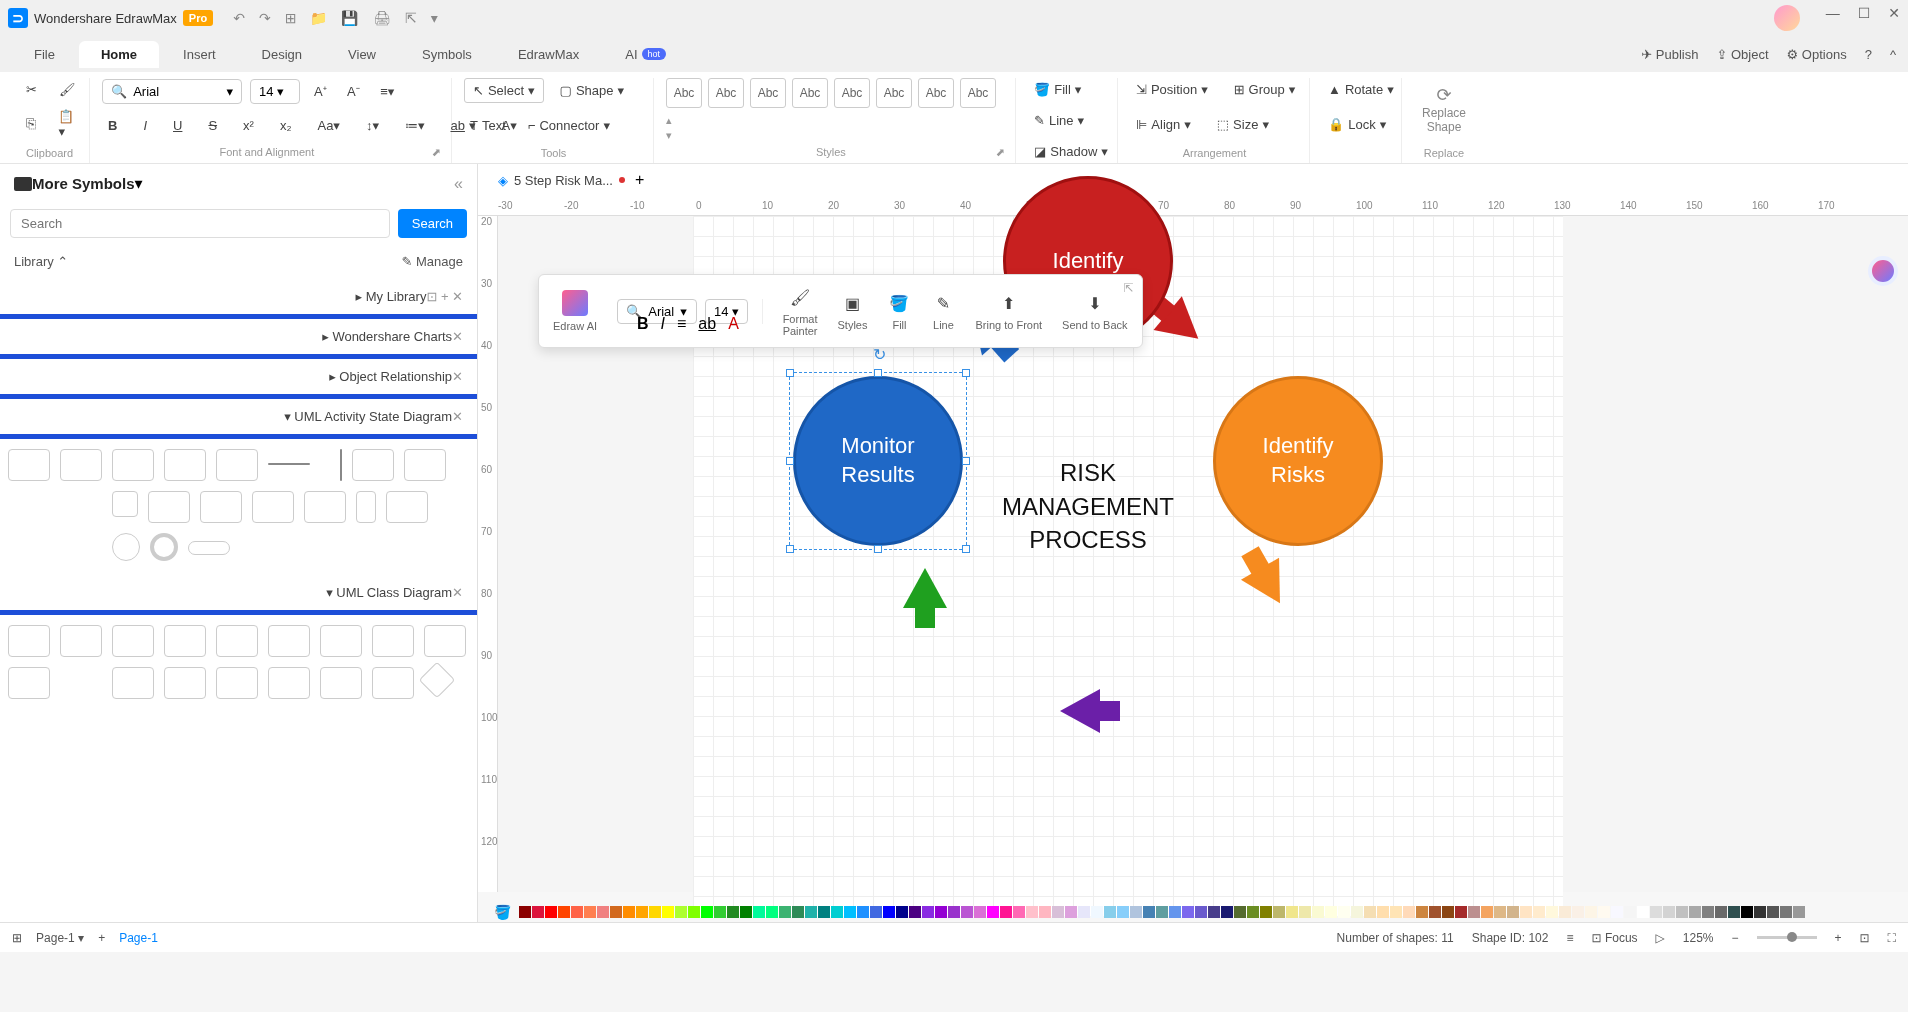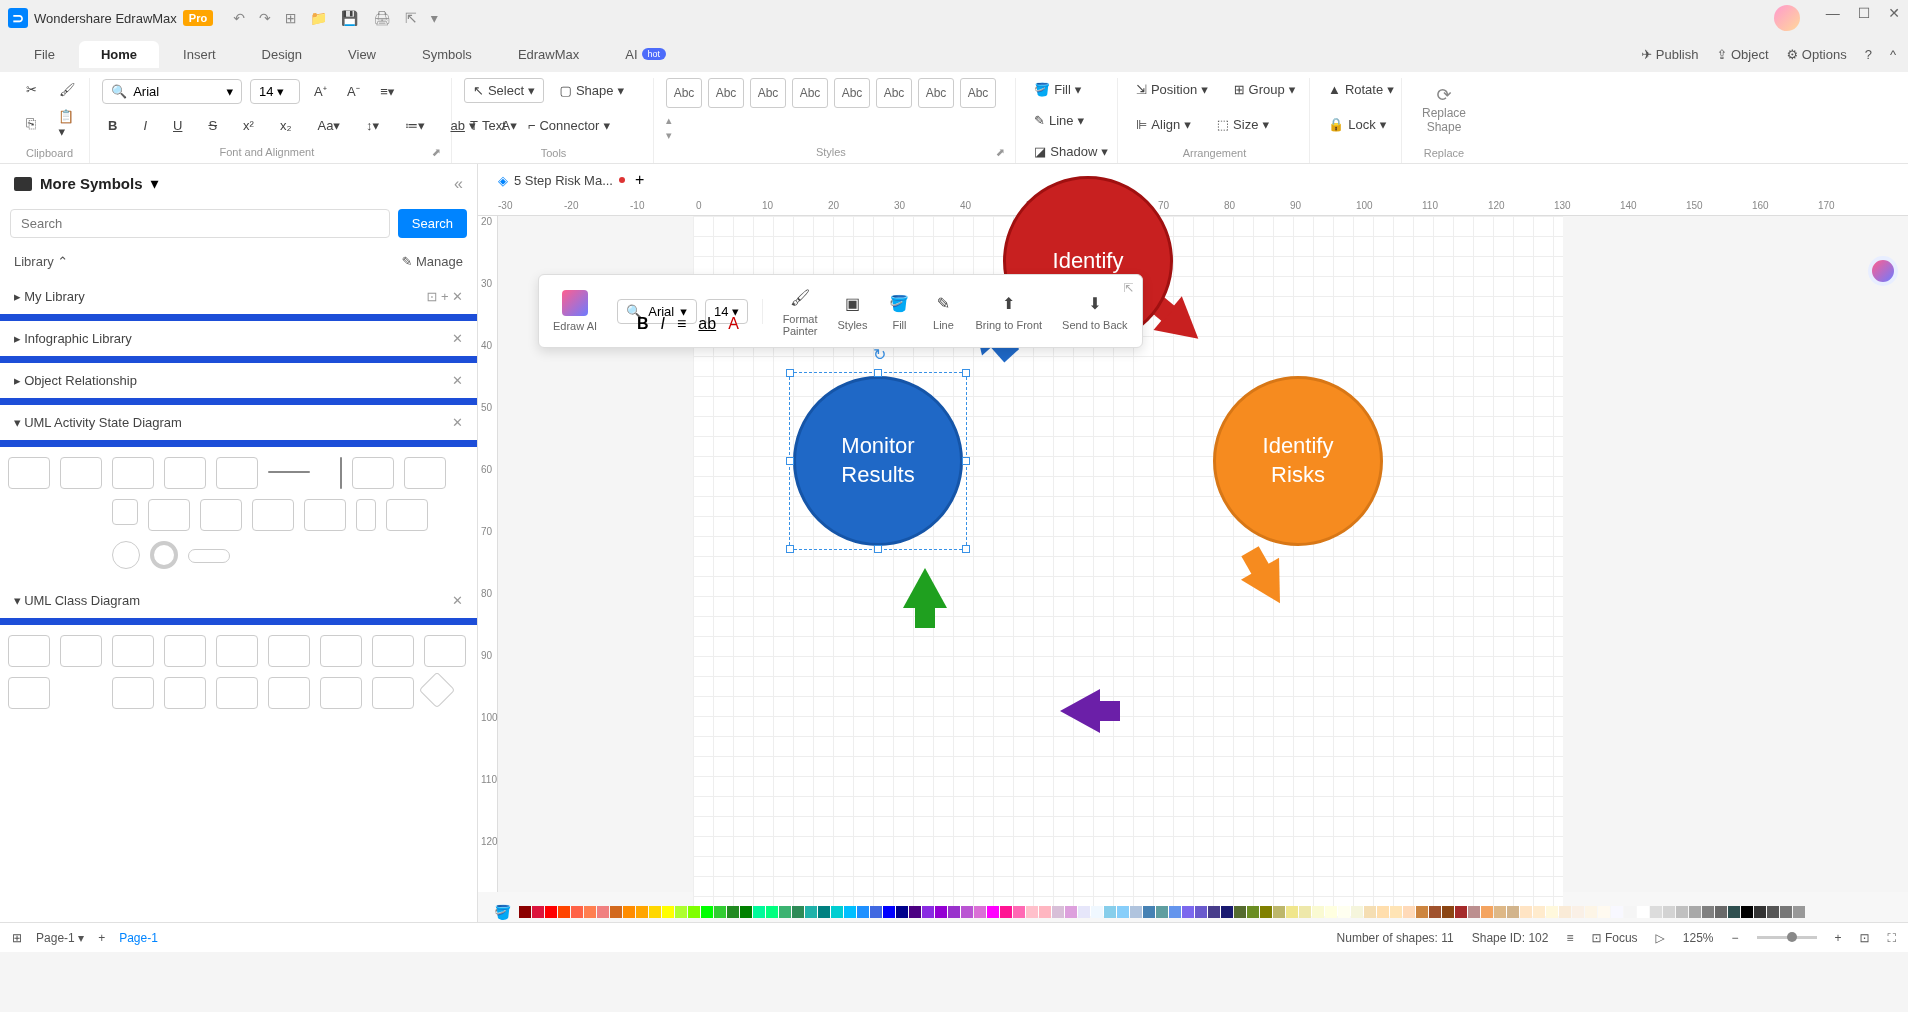--- a/index.html
+++ b/index.html
@@ -23,30 +23,30 @@
 .ribbon{height:92px;background:#fff;display:flex;padding:6px 10px 0;gap:2px;border-bottom:1px solid #e5e5e5;}
 .rgroup{display:flex;flex-direction:column;justify-content:space-between;padding:0 10px;border-right:1px solid #eee;height:100%;}
 .rgroup .label{font-size:11px;color:#999;text-align:center;padding-bottom:4px;}
 .icobtn{display:inline-flex;align-items:center;gap:4px;padding:4px 6px;font-size:13px;color:#444;cursor:pointer;border-radius:3px;}
 .icobtn.border{border:1px solid #ccc;padding:4px 8px;}
 .fontfield{border:1px solid #ccc;border-radius:4px;padding:4px 8px;display:inline-flex;align-items:center;gap:6px;font-size:13px;min-width:140px;}
 .fontnum{border:1px solid #ccc;border-radius:4px;padding:4px 8px;font-size:13px;min-width:50px;}
 .stylebox{width:36px;height:30px;border:1px solid #ccc;border-radius:3px;display:flex;align-items:center;justify-content:center;font-size:12px;color:#666;cursor:pointer;}
 .workspace{display:flex;height:758px;}
 .sidebar{width:478px;background:#fff;border-right:1px solid #e0e0e0;display:flex;flex-direction:column;}
-.side-head{padding:10px 14px;display:flex;align-items:center;gap:8px;}
+.side-head{padding:10px 14px;display:flex;align-items:center;}
 .side-head .tico{width:18px;height:14px;background:#333;border-radius:2px;}
 .side-head b{font-size:15px;color:#222;}
 .side-collapse{margin-left:auto;color:#999;font-size:16px;}
 .searchrow{display:flex;padding:6px 10px;gap:8px;}
 .searchrow input{flex:1;border:1px solid #ddd;border-radius:4px;padding:6px 10px;font-size:13px;}
 .searchrow .sbtn{background:#0084ff;color:#fff;padding:6px 14px;border-radius:4px;font-size:13px;border:none;cursor:pointer;}
 .librow{display:flex;justify-content:space-between;padding:10px 14px;font-size:13px;color:#555;}
 .librow span{cursor:pointer;}
-.catrow{display:flex;justify-content:space-between;padding:10px 14px;font-size:13px;color:#444;border-bottom:7px solid #1d4ed8;}
+.catrow{display:flex;justify-content:flex-end;padding:10px 14px;font-size:13px;color:#444;border-bottom:5px solid #1d4ed8;}
 .catrow .cls{color:#999;}
 .shapegrid{display:flex;flex-wrap:wrap;gap:10px;padding:10px 8px;}
 .sshape{width:42px;height:32px;border:1px solid #ccc;border-radius:4px;background:#fff;}
 .sshape.plain{border:none;}
 .canvasarea{flex:1;position:relative;background:#f7f7f7;}
 .tabbar{height:32px;display:flex;align-items:center;padding:0 20px;gap:10px;background:#fff;}
 .filetab{display:flex;align-items:center;gap:6px;font-size:13px;color:#444;}
 .filetab .dot{width:6px;height:6px;background:#d33;border-radius:50%;}
 .ruler-h{height:20px;background:#fff;border-bottom:1px solid #ddd;display:flex;position:relative;font-size:10px;color:#888;}
 .ruler-h span{position:absolute;top:4px;}
@@ -253,21 +253,21 @@
     </div>
     <div class="librow">
       <span><span>Library</span> ⌃</span>
       <span>✎ <span>Manage</span></span>
     </div>
     <div class="catrow">
       <span>▸ <span>My Library</span></span>
       <span class="cls">⊡ + ✕</span>
     </div>
     <div class="catrow">
-      <span>▸ <span>Infographic Library</span></span>
+      <span>▸ <span>Wondershare Charts</span></span>
         <span class="cls">✕</span>
     </div>
     <div class="catrow">
       <span>▸ <span>Object Relationship</span></span>
         <span class="cls">✕</span>
     </div>
     <div class="catrow">
       <span>▾ <span>UML Activity State Diagram</span></span>
         <span class="cls">✕</span>
     </div>
@@ -385,20 +385,23 @@
             <span style="white-space:pre-line">Identify</span>
           </div>
         <div class="circ blue">
             <span style="white-space:pre-line">Monitor
 Results</span>
           </div>
         <div class="circ orange">
             <span style="white-space:pre-line">Identify
 Risks</span>
           </div>
+        <div class="centertxt" style="white-space:pre-line">RISK
+MANAGEMENT
+PROCESS</div>
         <div class="selbox">
           <div class="rot">↻</div>
           <div class="h tl"></div>
             <div class="h tm"></div>
             <div class="h tr"></div>
           <div class="h ml"></div>
             <div class="h mr"></div>
           <div class="h bl"></div>
             <div class="h bm"></div>
             <div class="h br"></div>

